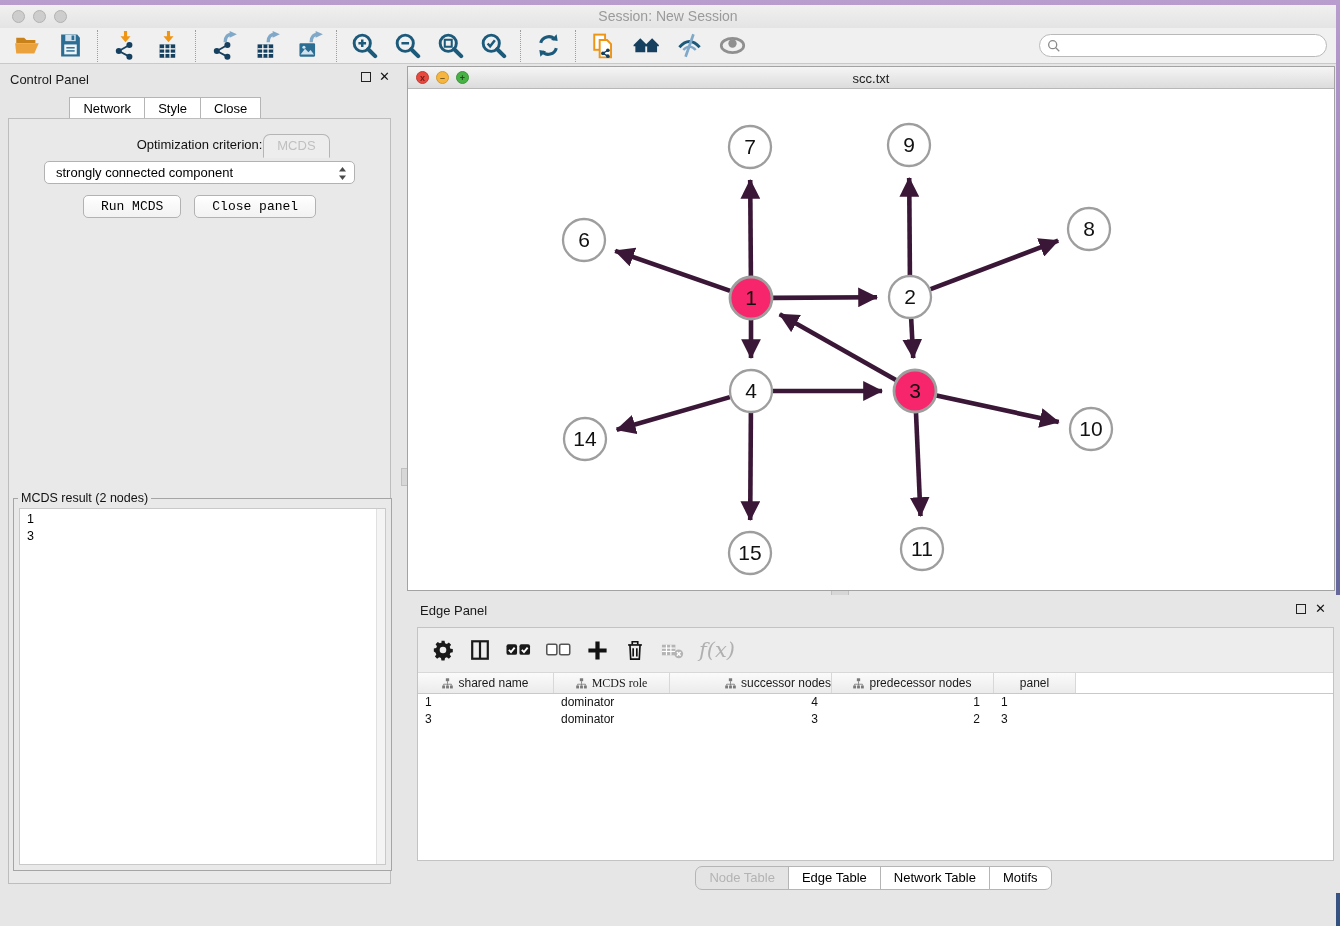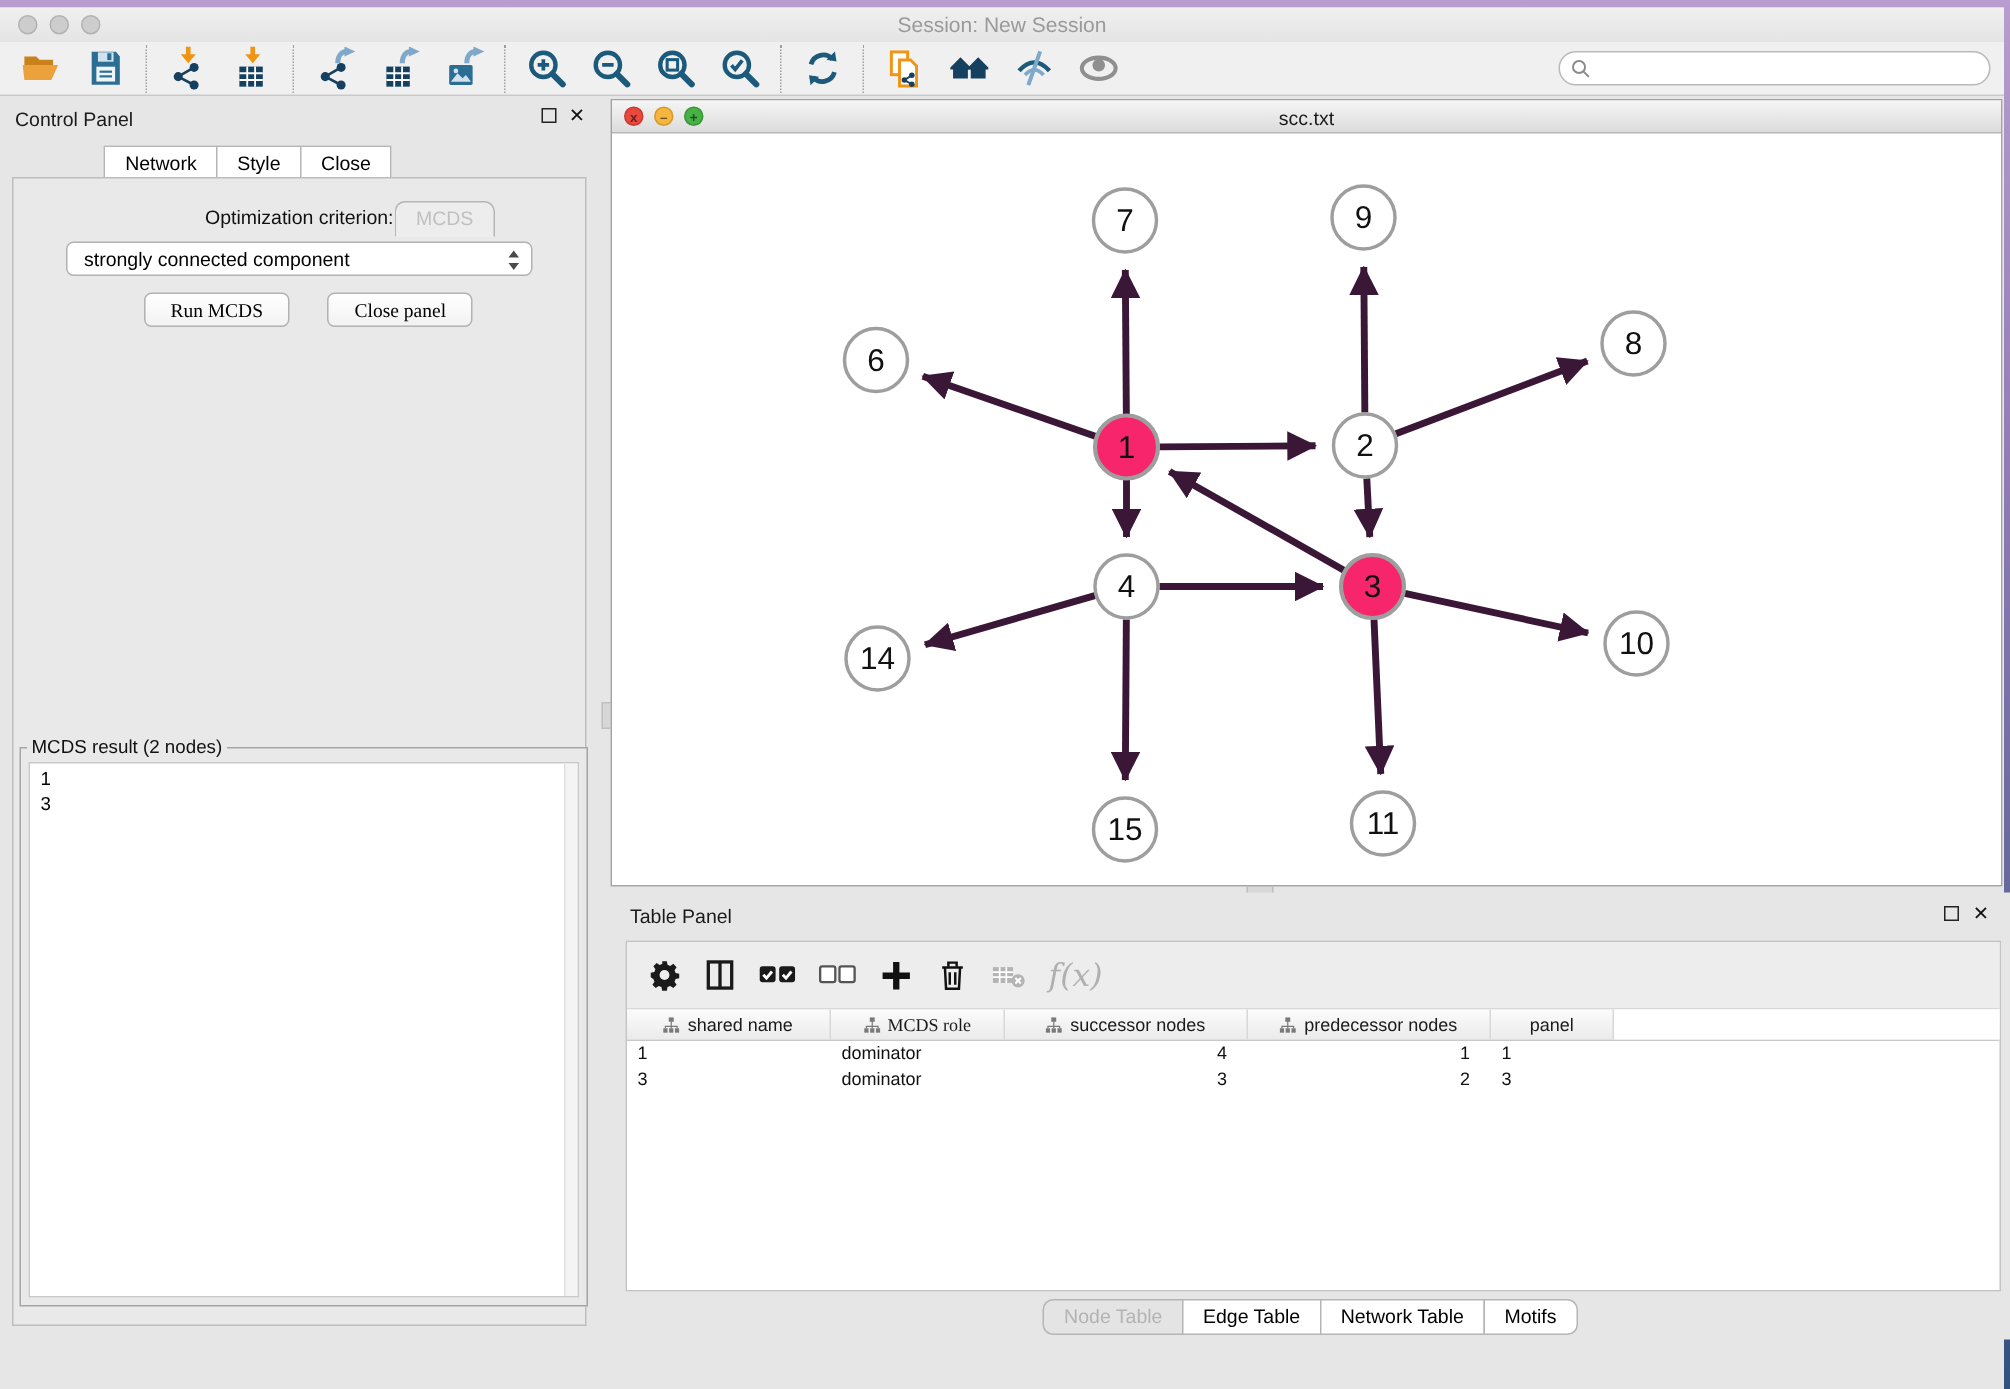--- a/index.html
+++ b/index.html
@@ -25,21 +25,21 @@
   .float-ic{width:10px;height:10px;border:1.5px solid #222;display:inline-block;box-sizing:border-box;cursor:pointer;}
   .close-ic{font-size:13px;font-weight:bold;color:#111;cursor:pointer;line-height:10px;}
   .cp-tabs{position:absolute;left:0;top:31px;width:100%;display:flex;justify-content:center;}
   .cptab{background:#fff;border:1px solid #b5b5b5;padding:3px 13px 4px;font-size:13px;margin-left:-1px;cursor:pointer;position:relative;}
   .cptab.sel{color:#c0c0c0;background:#ededed;border-radius:7px 7px 0 0;margin-left:2px;border-bottom-color:#ededed;z-index:2;margin-top:37px;}
   .cp-body{position:absolute;left:8px;top:52px;width:383px;height:766px;border:1px solid #bdbdbd;background:#e9e9e9;box-sizing:border-box;}
   .opt-label{margin-top:18px;text-align:center;font-size:13px;color:#111;}
   .combo{position:relative;margin:9px auto 0;width:311px;height:23px;background:#fff;border:1px solid #b2b2b2;border-radius:5px;font-size:13px;display:flex;align-items:center;padding-left:11px;box-sizing:border-box;cursor:pointer;}
   .combo .stepper{position:absolute;right:7px;top:4px;}
   .btnrow{display:flex;justify-content:center;gap:13px;margin-top:11px;}
-  .pbtn{height:23px;background:linear-gradient(#ffffff,#f2f2f2);border:1px solid #b2b2b2;border-radius:5px;font-size:13px;padding:0 17px;cursor:pointer;font-family:Liberation Serif, serif;margin-left:12px;}
+  .pbtn{height:23px;background:linear-gradient(#ffffff,#f2f2f2);border:1px solid #b2b2b2;border-radius:5px;font-size:13px;padding:0 17px;cursor:pointer;font-family:Liberation Mono, monospace;}
   .result-fs{position:absolute;left:4px;top:372px;width:377px;height:378px;border:1px solid #a5a5a5;margin:0;padding:0;background:#e9e9e9;}
   .result-fs legend{font-size:12.5px;margin-left:4px;padding:0 3px;color:#111;}
   .result-area{position:absolute;left:5px;top:3px;right:5px;bottom:5px;background:#fff;border:1px solid #c9c9c9;font-size:12.5px;line-height:17px;padding:2px 0 0 7px;white-space:pre;overflow:hidden;}
   .result-scroll{position:absolute;right:0;top:0;bottom:0;width:8px;background:#f4f4f4;border-left:1px solid #e0e0e0;}
   
   .vgrip{position:absolute;left:401px;top:463px;width:5px;height:16px;background:#d7d7d7;border:1px solid #c0c0c0;}
   .hgrip{position:absolute;left:831px;top:585px;width:16px;height:5px;background:#d7d7d7;border:1px solid #c0c0c0;}
   
   .netwin{position:absolute;left:407px;top:61px;width:928px;height:525px;border:1px solid #a3a3a3;background:#fff;box-sizing:border-box;}
   .net-titlebar{position:absolute;left:0;top:0;width:100%;height:22px;background:linear-gradient(#f5f5f5,#dcdcdc);border-bottom:1px solid #b7b7b7;box-sizing:border-box;}
@@ -358,21 +358,21 @@
             <text x="342" y="471" text-anchor="middle" font-size="21" fill="#111" font-family="Liberation Sans, DejaVu Sans, sans-serif">15</text>
           </g>
           <g>
             <ellipse cx="514" cy="460" rx="21" ry="21" fill="#ffffff" stroke="#9e9e9e" stroke-width="2.3"></ellipse>
             <text x="514" y="467" text-anchor="middle" font-size="21" fill="#111" font-family="Liberation Sans, DejaVu Sans, sans-serif">11</text>
           </g>
         </svg>
     </div>
 
     <div class="tpanel">
-      <div class="tp-head">Table Panel</div>
+      <div class="tp-head">Edge Panel</div>
       <div class="tp-icons">
         <span class="float-ic"></span>
         <span class="close-ic">✕</span>
       </div>
       <div class="tp-box">
         <div class="tp-toolbar" id="tp-toolbar">
             <button class="ttbtn">
               <svg viewBox="0 0 24 24" width="22" height="22" fill="#1a1a1a">
                 <path d="M10.3 2h3.4l.5 2.6 2 .8 2.2-1.5 2.4 2.4-1.5 2.2.8 2 2.6.5v3.4l-2.6.5-.8 2 1.5 2.2-2.4 2.4-2.2-1.5-2 .8-.5 2.6h-3.4l-.5-2.6-2-.8-2.2 1.5-2.4-2.4 1.5-2.2-.8-2L2 13.7v-3.4l2.6-.5.8-2L3.9 5.6 6.3 3.2l2.2 1.5 2-.8z"></path>
                 <circle cx="12" cy="12" r="3.6" fill="#ededed"></circle>
@@ -450,21 +450,21 @@
                 <g fill="#7a7a7a">
                   <rect x="4.2" y="0.3" width="3.6" height="3.2"></rect>
                   <rect x="0.2" y="8.2" width="3.1" height="3.2"></rect>
                   <rect x="4.45" y="8.2" width="3.1" height="3.2"></rect>
                   <rect x="8.7" y="8.2" width="3.1" height="3.2"></rect>
                 </g>
                 <path d="M6 3.5V6 M1.75 8.2V6.8h8.5v1.4 M6 6v2.2" stroke="#7a7a7a" stroke-width="0.9" fill="none"></path>
               </svg>
               <span>MCDS role</span>
             </div>
-            <div class="th" style="width: 162px;">
+            <div class="th" style="width: 162px; justify-content: flex-end;">
               <svg viewBox="0 0 12 12" width="11" height="11">
                 <g fill="#7a7a7a">
                   <rect x="4.2" y="0.3" width="3.6" height="3.2"></rect>
                   <rect x="0.2" y="8.2" width="3.1" height="3.2"></rect>
                   <rect x="4.45" y="8.2" width="3.1" height="3.2"></rect>
                   <rect x="8.7" y="8.2" width="3.1" height="3.2"></rect>
                 </g>
                 <path d="M6 3.5V6 M1.75 8.2V6.8h8.5v1.4 M6 6v2.2" stroke="#7a7a7a" stroke-width="0.9" fill="none"></path>
               </svg>
               <span>successor nodes</span>

